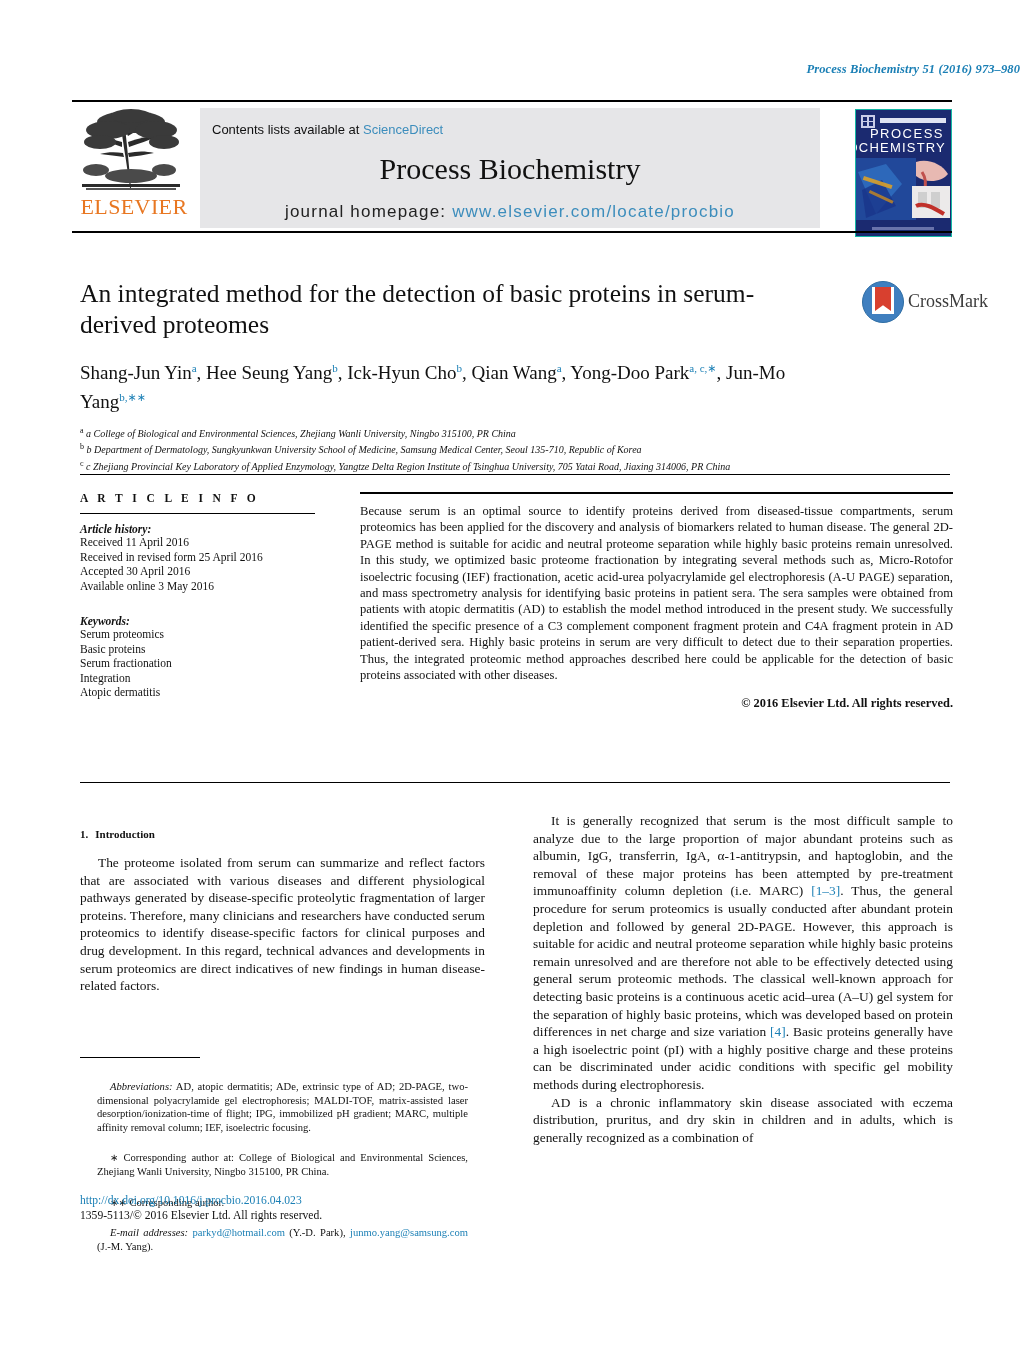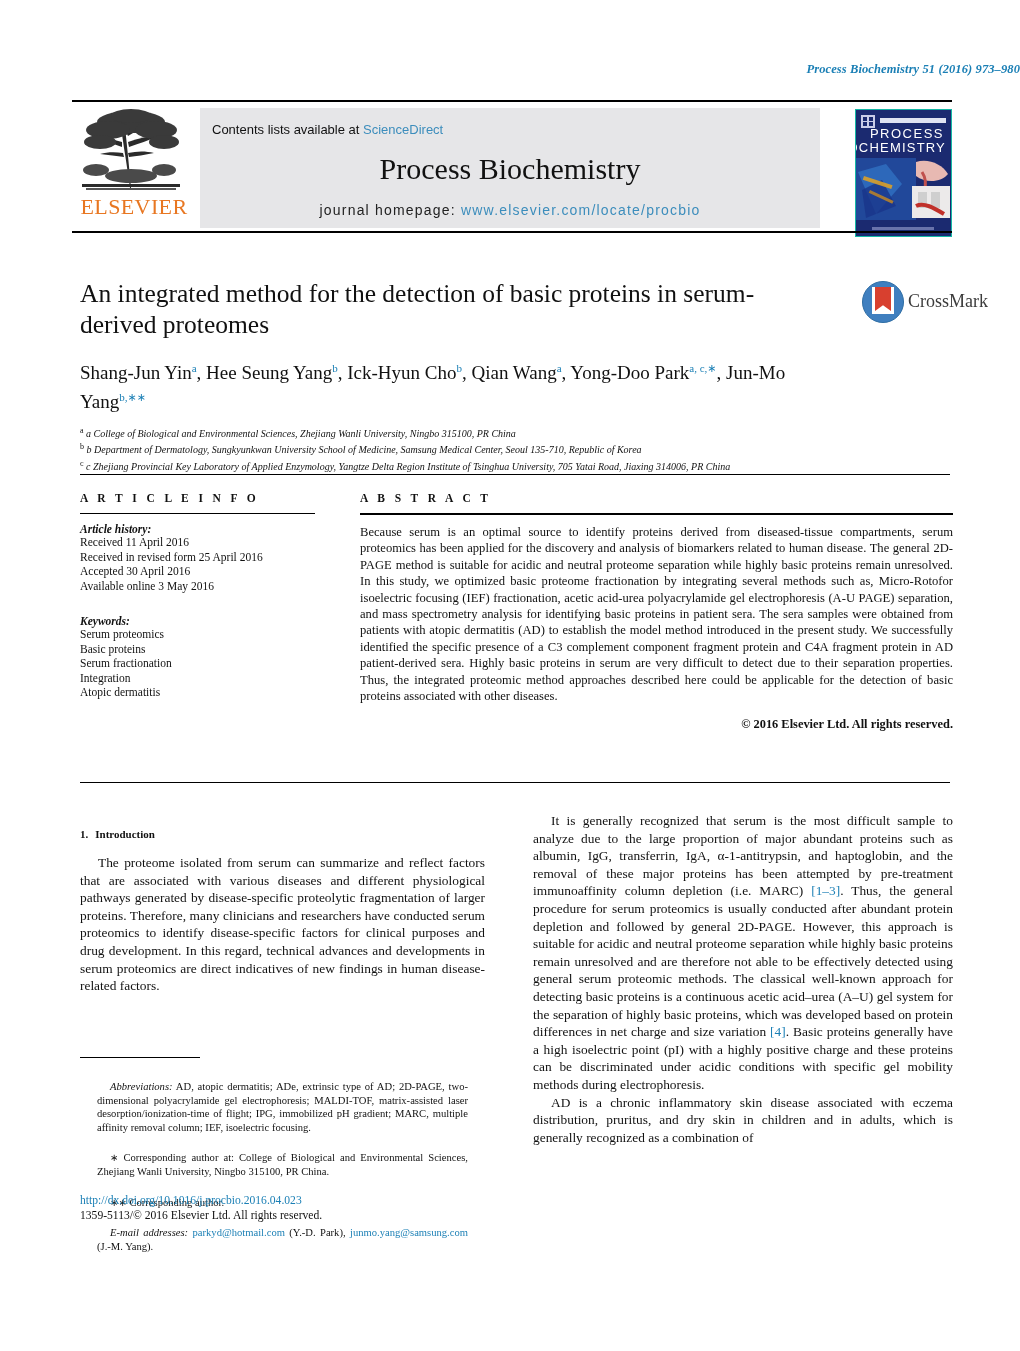--- a/index.html
+++ b/index.html
@@ -100,21 +100,21 @@
     font-family: "Liberation Serif", serif;
     font-size: 30px;
     color: #111;
   }
   .homepage-line {
     position: absolute;
     left: 0; top: 94px;
     width: 620px;
     text-align: center;
     font-family: "Liberation Sans", sans-serif;
-    font-size: 14px;
+    font-size: 17px;
     letter-spacing: 1.2px;
     color: #222;
   }
   .homepage-line .url {
     color: #3c8dbc;
   }
   .cover-thumb {
     position: absolute;
     left: 783px; top: 9px;
     width: 95px;
@@ -462,21 +462,20 @@
       <div class="info-sub">Keywords:</div>
       <div class="info-line">Serum proteomics</div>
       <div class="info-line">Basic proteins</div>
       <div class="info-line">Serum fractionation</div>
       <div class="info-line">Integration</div>
       <div class="info-line">Atopic dermatitis</div>
     </div>
   </div>
 
   <div class="abstract-col">
-    <div class="sec-head">A B S T R A C T</div>
     <div class="thin-rule"></div>
     <p class="abstract-body">Because serum is an optimal source to identify proteins derived from diseased-tissue compartments, serum proteomics has been applied for the discovery and analysis of biomarkers related to human disease. The general 2D-PAGE method is suitable for acidic and neutral proteome separation while highly basic proteins remain unresolved. In this study, we optimized basic proteome fractionation by integrating several methods such as, Micro-Rotofor isoelectric focusing (IEF) fractionation, acetic acid-urea polyacrylamide gel electrophoresis (A-U PAGE) separation, and mass spectrometry analysis for identifying basic proteins in patient sera. The sera samples were obtained from patients with atopic dermatitis (AD) to establish the model method introduced in the present study. We successfully identified the specific presence of a C3 complement component fragment protein and C4A fragment protein in AD patient-derived sera. Highly basic proteins in serum are very difficult to detect due to their separation properties. Thus, the integrated proteomic method approaches described here could be applicable for the detection of basic proteins associated with other diseases.</p>
     <div class="copyright">© 2016 Elsevier Ltd. All rights reserved.</div>
   </div>
 
   <div class="info-rule-bottom"></div>
 
   <div class="col-left">
     <div class="body-head">
       <span class="num">1.</span><span>Introduction</span>

